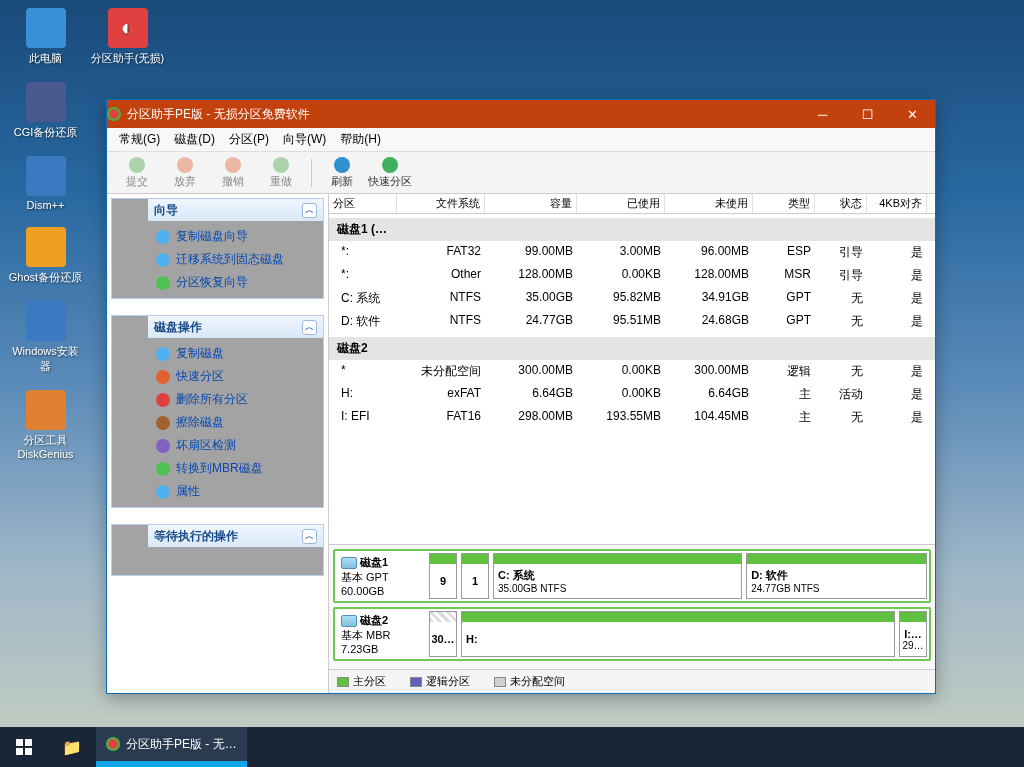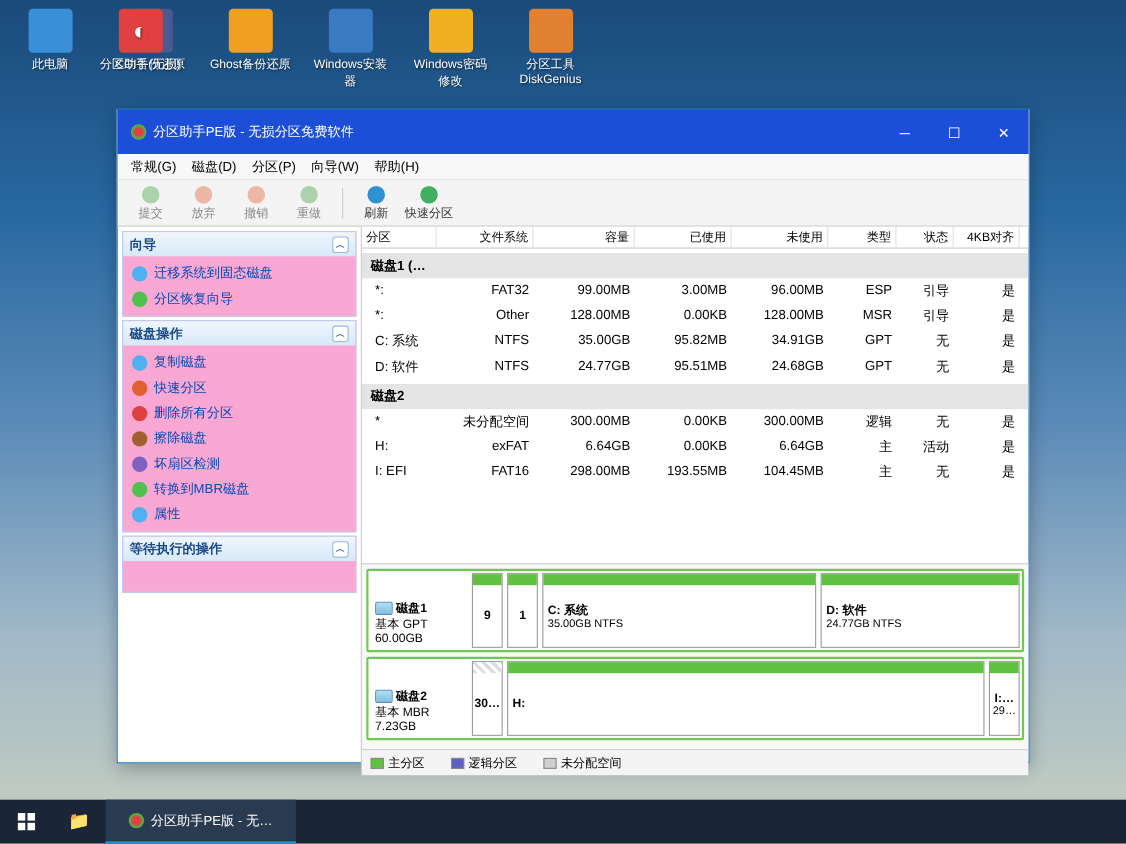--- a/index.html
+++ b/index.html
@@ -1,97 +1,97 @@
 <!DOCTYPE html>
 <html><head>
 <meta charset="utf-8">
 <style>
 * { box-sizing: border-box; margin: 0; padding: 0; font-family: "Microsoft YaHei", "Segoe UI", sans-serif; }
 body { width: 1024px; height: 767px; overflow: hidden; position: relative; background: linear-gradient(180deg, #1a4a7a 0%, #2868a0 25%, #5a8ab8 50%, #a0b8c8 75%, #c8d0c0 100%); }
 .desktop { position: absolute; inset: 0; }
-.desktop-icons { position: absolute; top: 8px; left: 8px; display: flex; flex-direction: row; gap: 16px; justify-content: flex-end; }
+.desktop-icons { position: absolute; top: 8px; left: 8px; display: flex; flex-direction: column; gap: 16px; justify-content: flex-end; }
 .di { width: 75px; display: flex; flex-direction: column; align-items: center; color: #fff; font-size: 11px; text-align: center; cursor: pointer; text-shadow: 1px 1px 2px rgba(0,0,0,.6); }
 .di .ic { width: 40px; height: 40px; border-radius: 4px; margin-bottom: 3px; display:flex;align-items:center;justify-content:center;font-size:22px; }
 .di2 { position:absolute; top:8px; left:90px; }
 .window { position: absolute; left: 106px; top: 99px; width: 830px; height: 595px; background: #fff; border: 1px solid #0c6cbb; box-shadow: 0 4px 16px rgba(0,0,0,.3); }
-.titlebar { height: 40px; background: #1d4ed8; color: #fff; display: flex; align-items: center; padding: 0 0 0 12px; font-size: 12px; }
+.titlebar { height: 28px; background: #c2410c; color: #fff; display: flex; align-items: center; padding: 0 0 0 0; font-size: 12px; }
 .titlebar .ticon{width:14px;height:14px;background:radial-gradient(circle,#e04040 35%, #40c040 65%);border-radius:50%;margin-right:6px;}
 .winbtns { margin-left: auto; display: flex; }
 .winbtn { width: 45px; height: 28px; display: flex; align-items: center; justify-content: center; color:#fff; font-size:13px; }
 .menubar { height: 24px; display: flex; align-items: center; gap: 2px; padding: 0 6px; font-size: 12px; border-bottom:1px solid #ddd; background:#f8f8f8;}
 .menubar span { padding: 2px 6px; cursor: pointer; }
 .toolbar { height: 42px; display: flex; align-items: center; padding: 2px 6px; gap: 0; border-bottom: 1px solid #ccc; background:#f4f4f4; }
 .tbtn { width: 48px; height: 38px; display: flex; flex-direction: column; align-items: center; justify-content: center; font-size: 11px; color: #888; cursor: pointer; border:1px solid transparent; }
 .tbtn.en { color: #333; }
 .tbtn .ti{width:16px;height:16px;margin-bottom:1px;}
 .tsep{width:1px;height:28px;background:#ccc;margin:0 6px;}
 .body { display: flex; height: calc(100% - 94px); }
 .sidebar { width: 222px; padding: 4px; overflow-y:auto; border-right:1px solid #ccc;}
-.panel { border: 1px solid #b8ceec; margin-bottom: 3px; background:#f9a8d4;}
+.panel { border: 1px solid #b8ceec; margin-bottom: 16px; background:#a3a3a3;padding-left:36px;}
 .panel-h { background: linear-gradient(#f0f6fd,#d8e8f8); height: 22px; display: flex; align-items: center; padding: 0 6px; font-size: 12px; font-weight: bold; color: #1a4a8a; }
 .panel-h .chev{margin-left:auto;width:15px;height:15px;border:1px solid #9ab8dc;border-radius:3px;display:flex;align-items:center;justify-content:center;font-size:9px;color:#3a6aa8;background:#fff;}
 .panel-b { padding: 4px 2px; }
 .pitem { display: flex; align-items: center; gap: 6px; padding: 3px 6px; font-size: 12px; cursor: pointer; color:#0648b3;}
 .pitem .pi{width:14px;height:14px;border-radius:50%;}
 .main { flex: 1; display: flex; flex-direction: column; overflow:hidden;}
 .grid-h { display: flex; height: 20px; font-size: 11px; border-bottom: 1px solid #ccc; background:#fff;}
 .gh { border-right: 1px solid #e0e0e0; padding: 2px 4px; text-align: right; }
 .gh:first-child{text-align:left;}
 .grid-body { flex: 1; overflow-y: auto; font-size: 12px; }
 .disk-hdr { background: #e4e4e4; padding: 3px 8px; font-weight: bold; font-size:12px; margin-top:4px;}
 .row { display: flex; padding: 2px 0; }
 .row > div { padding: 1px 4px; text-align: right; }
 .row > div:first-child{text-align:left;padding-left:12px;}
 .diskmap-area{border-top:1px solid #ccc;padding:4px;background:#f8f8f8;}
 .diskmap { display: flex; gap: 4px; margin-bottom: 4px; border:2px solid #70c850;padding:2px;background:#fff;border-radius:2px;}
 .dm-info { width: 88px; font-size: 11px; padding: 2px 4px; }
-.dm-info .dn{font-weight:bold;display:flex;align-items:center;gap:3px;margin-top:22px;}
+.dm-info .dn{font-weight:bold;display:flex;align-items:center;gap:3px;}
 .dm-info .dn::before{content:"";width:14px;height:10px;background:linear-gradient(#b0e0f0,#80c0e0);border:1px solid #5090c0;border-radius:2px;display:inline-block;}
 .dm-part { border:1px solid #999; font-size: 11px; padding: 2px 4px; display:flex;flex-direction:column;justify-content:center;position:relative;background:#fff;}
 .dm-part .bar{position:absolute;top:0;left:0;right:0;height:10px;background:#60c040;}
 .dm-part.hatched .bar{background:repeating-linear-gradient(45deg,#ddd,#ddd 3px,#fff 3px,#fff 6px);}
 .dm-part .lbl{margin-top:10px;font-weight:bold;}
 .dm-part .sz{font-size:10px;}
 .dm-small{width:28px;align-items:center;}
 .legend { display: flex; gap: 24px; padding: 4px 8px; font-size: 11px; border-top:1px solid #ccc;background:#f4f4f4;}
 .legend span{display:flex;align-items:center;gap:4px;}
 .legend .sw{width:12px;height:10px;border:1px solid #888;display:inline-block;}
 .taskbar { position: absolute; bottom: 0; left: 0; right: 0; height: 40px; background: #1a2535; display: flex; align-items: center; }
 .start { width: 48px; height: 40px; display: flex; align-items: center; justify-content: center; }
 .start svg{width:16px;height:16px;}
 .tb-ic{width:48px;height:40px;display:flex;align-items:center;justify-content:center;color:#fff;}
-.tb-task{height:40px;display:flex;align-items:center;gap:6px;padding:0 21px;background:#2a3a50;border-bottom:2px solid #0ea5e9;font-size:12px;color:#fff;}
+.tb-task{height:40px;display:flex;align-items:center;gap:6px;padding:0 10px;background:#2a3a50;border-bottom:6px solid #0ea5e9;font-size:12px;color:#fff;}
 .tb-task .ticon2{width:14px;height:14px;background:radial-gradient(circle,#e04040 35%,#40c040 65%);border-radius:50%;}
 .systray{margin-left:auto;padding:0 12px;color:#fff;font-size:11px;display:flex;align-items:center;gap:8px;}
 .c1{width:68px}.c2{width:88px}.c3{width:92px}.c4{width:88px}.c5{width:88px}.c6{width:62px}.c7{width:52px}.c8{width:60px}
 </style>
 </head>
 <body>
 
 <div class="desktop">
   <div class="desktop-icons" id="dicons">
       <div class="di">
         <div class="ic" style="background:#3a90d8"></div>
         <span>此电脑</span>
       </div>
       <div class="di">
         <div class="ic" style="background:#4a5a90"></div>
         <span>CGI备份还原</span>
       </div>
       <div class="di">
+        <div class="ic" style="background:#3a7ac0"></div>
+        <span>Dism++</span>
+      </div>
+      <div class="di">
         <div class="ic" style="background:#f0a020"></div>
         <span>Ghost备份还原</span>
       </div>
       <div class="di">
         <div class="ic" style="background:#3a7ac0"></div>
         <span>Windows安装器</span>
-      </div>
-      <div class="di">
-        <div class="ic" style="background:#f0b020"></div>
-        <span>Windows密码修改</span>
       </div>
       <div class="di">
         <div class="ic" style="background:#e08030"></div>
         <span>分区工具DiskGenius</span>
       </div>
     </div>
   <div class="di di2">
     <div class="ic" style="background:#e04040">◐</div>
     <span>分区助手(无损)</span>
   </div>
@@ -141,20 +141,24 @@
         </div>
       </div>
     <div class="body">
       <div class="sidebar">
         <div class="panel">
           <div class="panel-h">
               <span>向导</span>
               <span class="chev">︿</span>
             </div>
           <div class="panel-b" id="wizard-items">
+              <div class="pitem">
+                <div class="pi" style="background:#50b0f0"></div>
+                <span>复制磁盘向导</span>
+              </div>
               <div class="pitem">
                 <div class="pi" style="background:#50b0f0"></div>
                 <span>迁移系统到固态磁盘</span>
               </div>
               <div class="pitem">
                 <div class="pi" style="background:#50c050"></div>
                 <span>分区恢复向导</span>
               </div>
             </div>
         </div>

